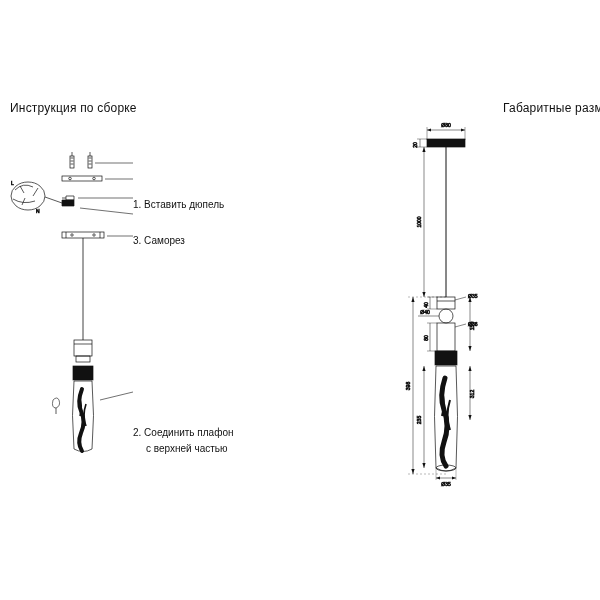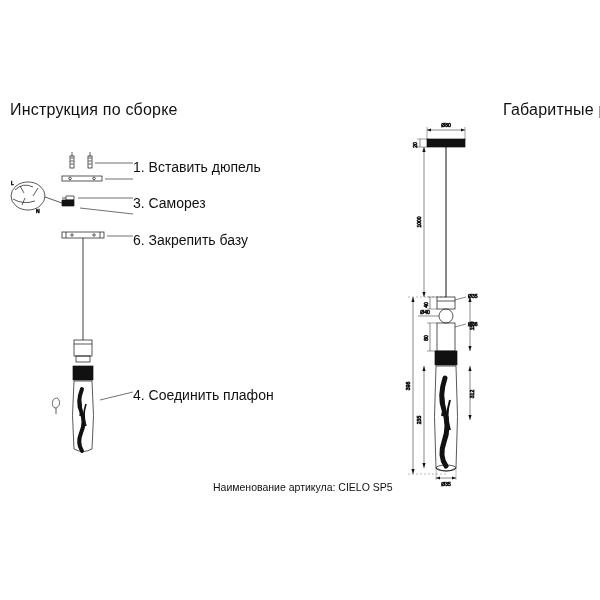--- a/index.html
+++ b/index.html
@@ -15,34 +15,35 @@
     color: #1a1a1a;
     overflow: hidden;
   }
   .sheet {
     position: absolute;
     inset: 0;
     background: #ffffff;
   }
   .hdr {
     position: absolute;
-    font-size: 16px;
+    font-size: 12px;
     color: #111;
     letter-spacing: 0.2px;
     white-space: nowrap;
   }
   #hdr-left  { left: 10px;  top: 101px; }
   #hdr-right { left: 503px; top: 101px; }
 
   .step {
     position: absolute;
-    font-size: 14px;
+    font-size: 10px;
     color: #111;
     white-space: nowrap;
     line-height: 1.35;
+    margin-top: 40px;
   }
 
   .article {
     position: absolute;
     left: 213px;
     top: 481px;
     font-size: 10.5px;
     color: #111;
     white-space: nowrap;
   }
@@ -66,24 +67,23 @@
 </head>
 <body>
 
 <div class="sheet">
 
   <div class="hdr" id="hdr-left">Инструкция по сборке</div>
   <div class="hdr" id="hdr-right">Габаритные размеры</div>
 
   <div class="step" style="left:133px; top:158px;">1. Вставить дюпель</div>
   <div class="step" style="left:133px; top:194px;text-align:right;">3. Саморез</div>
-  <div class="step" style="left:133px; top:231px;">6. Закрепить базу</div>
-  <div class="step" style="left:133px; top:386px;">4. Соединить плафон</div>
-
-  <div class="article">Наименование артикула: CIELO SP5</div>
+  <div class="step" style="left:133px; top:386px;">2. Соединить плафон</div>
+  <div class="step" style="left:146px; top:402px;">с верхней частью</div>
+
 
   <svg class="svg-layer" viewBox="0 0 600 600">
 
     <g stroke="#111" fill="none" stroke-width="0.7">
 
       <g>
         <rect x="70" y="156" width="4" height="12"></rect>
         <line x1="72" y1="152" x2="72" y2="156"></line>
         <line x1="70.5" y1="158" x2="73.5" y2="158"></line>
         <line x1="70.5" y1="161" x2="73.5" y2="161"></line>

